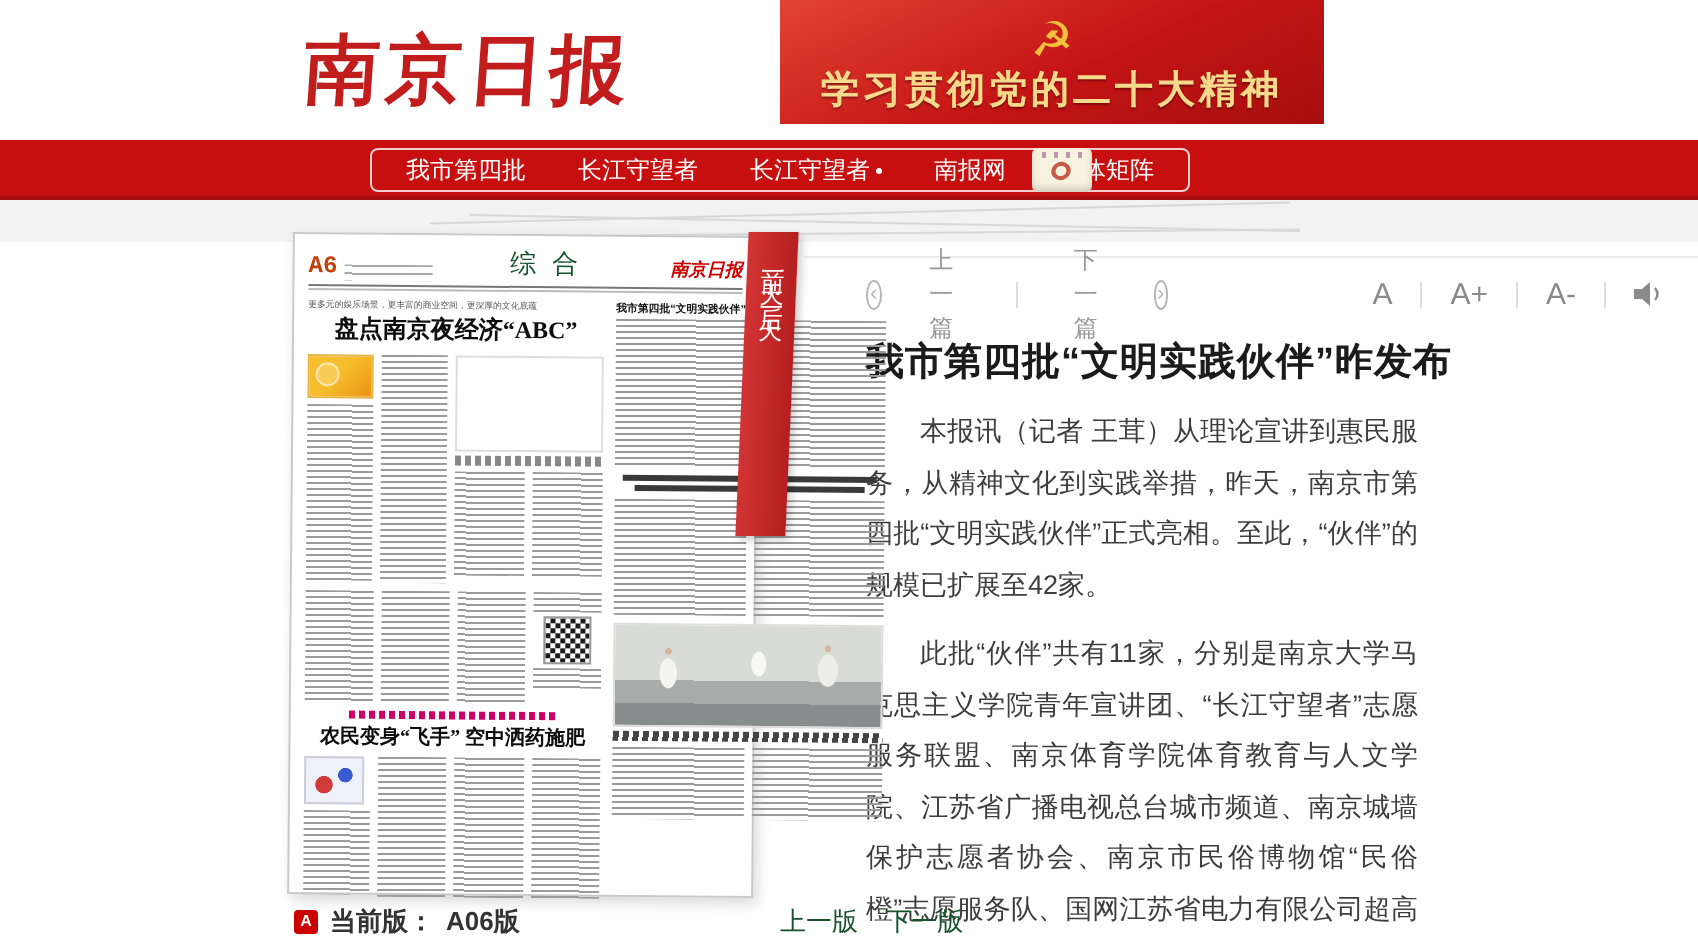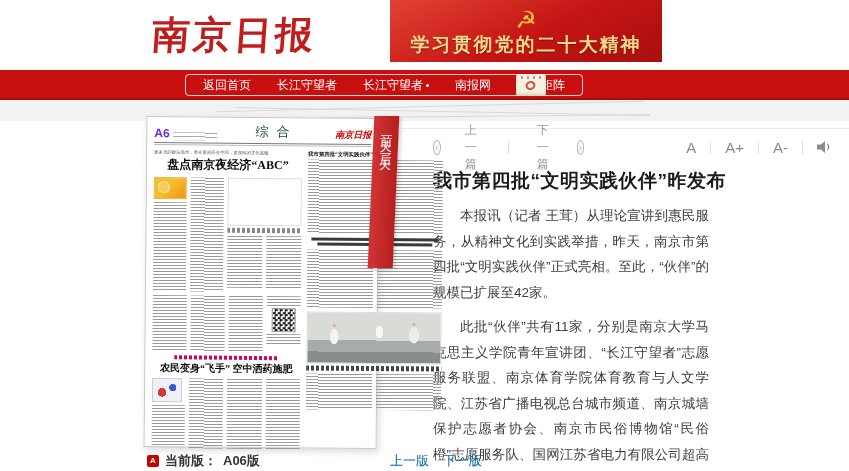--- a/index.html
+++ b/index.html
@@ -49,21 +49,21 @@
   .f3 { left:255px; top:116px; width:395px; transform:rotate(-0.5deg); }
 
   
   .sheet { position:absolute; left:145px; top:117px; width:233px; height:331px; z-index:2;
            background:#fff; border:1px solid #c9c9c9; box-shadow:2px 3px 7px rgba(0,0,0,.15);
            transform:rotate(.5deg); padding:5px 7px; cursor:pointer; }
   .p-head { display:flex; align-items:flex-end; justify-content:space-between;
             border-bottom:1px solid #777; padding-bottom:2px; position:relative; }
   .p-head:after { content:""; position:absolute; left:0; right:0; bottom:-3px; border-top:1px solid #bbb; }
   .p-left { display:flex; gap:4px; align-items:flex-end; }
-  .p-no { font-family:Liberation Sans, sans-serif; font-weight:bold; font-size:12px; color:#6d28d9;text-align:right; }
+  .p-no { font-family:Liberation Mono, monospace; font-weight:bold; font-size:12px; color:#c2410c;text-align:right; }
   .micro2 { width:44px; height:8px;
             background:repeating-linear-gradient(#aaa 0 1px,transparent 1px 4px); }
   .p-title { font-family:"Liberation Serif", serif; font-size:13px; letter-spacing:8px; color:#14532d; }
   .p-logo { font-family:"DejaVu Serif", serif; font-style:italic; font-weight:bold;
             font-size:9px; color:#c00; }
 
   .p-body { display:flex; gap:6px; margin-top:6px; }
   .zone-l { width:148px; }
   .zone-r { flex:1; }
 
@@ -147,36 +147,36 @@
   .art-body { position:absolute; left:433px; top:203px; width:276px; height:268px; overflow:hidden;
               font-size:13.5px; line-height:25.5px; color:#3d3d3d; text-align:justify; }
   .art-body p { text-indent:2em; margin-bottom:9px; }
 
   
   .pager { position:absolute; left:147px; top:452px; display:flex; align-items:center; gap:6px;
            font-size:13px; color:#333; font-weight:bold; }
   .pmark { width:12px; height:12px; background:#c00; border-radius:2px; color:#fff; font-size:8px;
            line-height:12px; text-align:center; font-weight:bold; }
   .pagelinks { position:absolute; left:390px; top:452px; font-size:13px; }
-  .pagelinks a { color:#0369a1; text-decoration:none; cursor:pointer; margin-right:10px; }
+  .pagelinks a { color:#14532d; text-decoration:none; cursor:pointer; margin-right:10px; }
 </style>
 </head>
 <body>
 
 <div class="page">
 
   <div class="logo">南京日报</div>
   <div class="banner">
     <span class="emblem">☭</span>
     <span class="banner-text">学习贯彻党的二十大精神</span>
   </div>
 
   <nav class="topnav">
     <div class="nav-box">
-      <a class="nav-item">返回首页</a>
+      <a class="nav-item">我市第四批</a>
       <a class="nav-item">长江守望者</a>
       <a class="nav-item">
           <span>长江守望者</span>
           <span class="nav-dot"></span>
         </a>
       <a class="nav-item">南报网</a>
       <a class="nav-item">媒体矩阵</a>
     </div>
     <span class="cal">
         <span class="cal-ring"></span>

